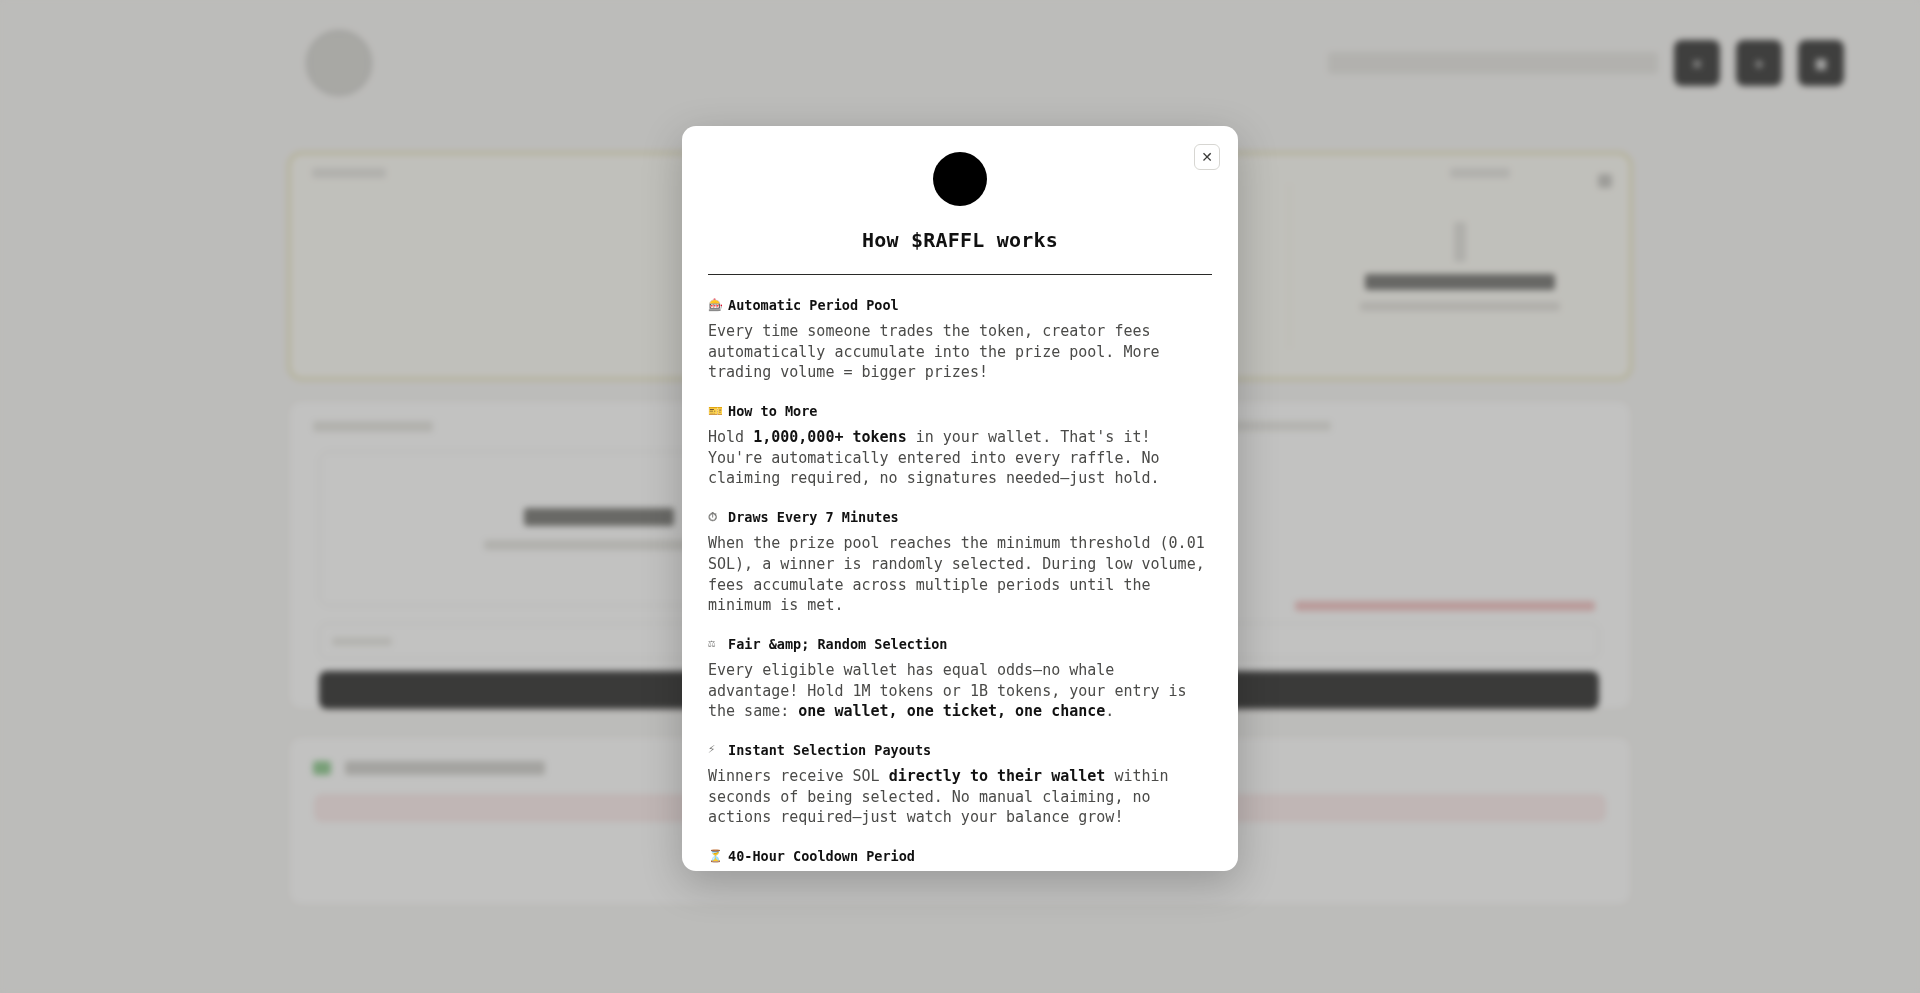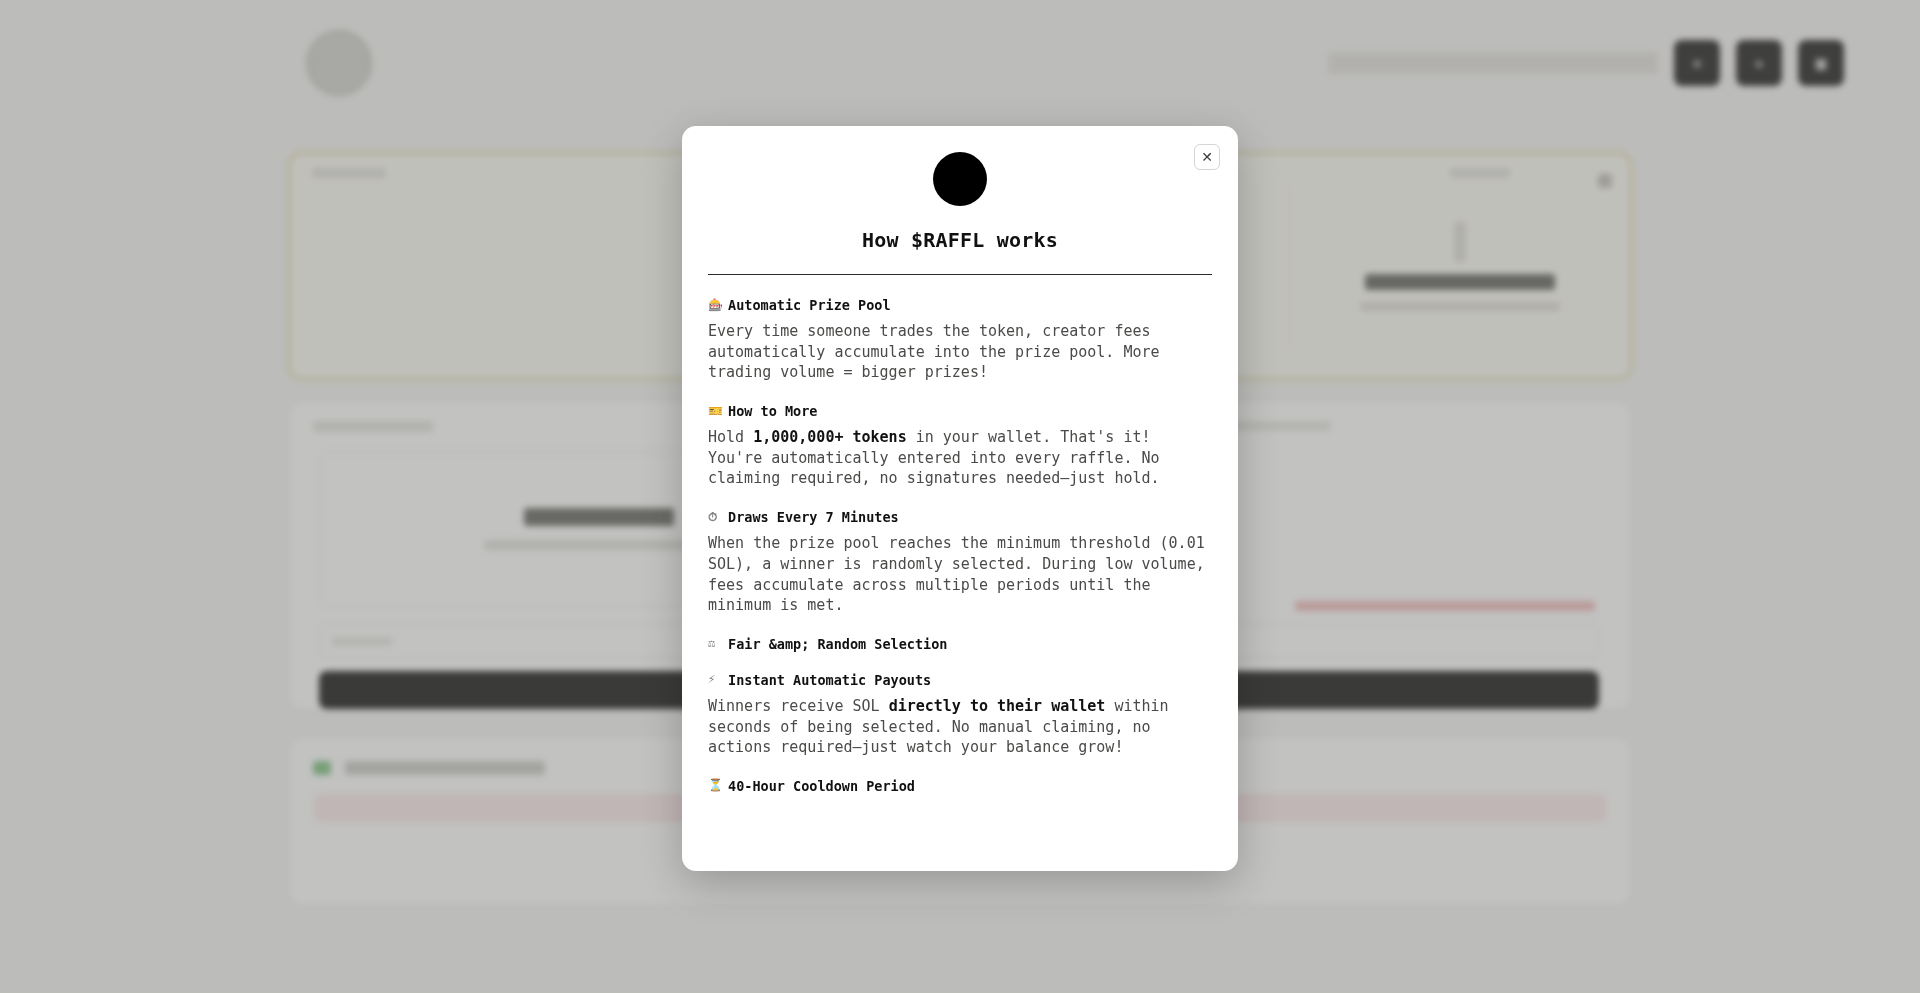--- a/index.html
+++ b/index.html
@@ -249,21 +249,21 @@
 <div class="modal">
   <button class="modal-close">✕</button>
   <div class="modal-scroll">
     <div class="modal-logo"></div>
     <div class="modal-title">How $RAFFL works</div>
     <div class="modal-rule"></div>
     <div id="sections">
         <div class="sec">
           <div class="sec-head">
             <span class="sec-ico">🎰</span>
-            <span>Automatic Prize Pool</span>
+            <span>Automatic Period Pool</span>
           </div>
           <div class="sec-body">Every time someone trades the token, creator fees automatically accumulate into the prize pool. More trading volume = bigger prizes!</div>
         </div>
         <div class="sec">
           <div class="sec-head">
             <span class="sec-ico">🎫</span>
             <span>How to More</span>
           </div>
           <div class="sec-body">Hold <b>1,000,000+ tokens</b> in your wallet. That's it! You're automatically entered into every raffle. No claiming required, no signatures needed—just hold.</div>
         </div>
@@ -272,25 +272,26 @@
             <span class="sec-ico">⏱</span>
             <span>Draws Every 7 Minutes</span>
           </div>
           <div class="sec-body">When the prize pool reaches the minimum threshold (0.01 SOL), a winner is randomly selected. During low volume, fees accumulate across multiple periods until the minimum is met.</div>
         </div>
         <div class="sec">
           <div class="sec-head">
             <span class="sec-ico">⚖</span>
             <span>Fair &amp;amp; Random Selection</span>
           </div>
+          <div class="sec-body">Every eligible wallet has equal odds—no whale advantage! Hold 1M tokens or 1B tokens, your entry is the same: <b>one wallet, one ticket, one chance</b>.</div>
         </div>
         <div class="sec">
           <div class="sec-head">
             <span class="sec-ico">⚡</span>
-            <span>Instant Automatic Payouts</span>
+            <span>Instant Selection Payouts</span>
           </div>
           <div class="sec-body">Winners receive SOL <b>directly to their wallet</b> within seconds of being selected. No manual claiming, no actions required—just watch your balance grow!</div>
         </div>
         <div class="sec">
           <div class="sec-head">
             <span class="sec-ico">⏳</span>
             <span>40-Hour Cooldown Period</span>
           </div>
         </div>
       </div>

